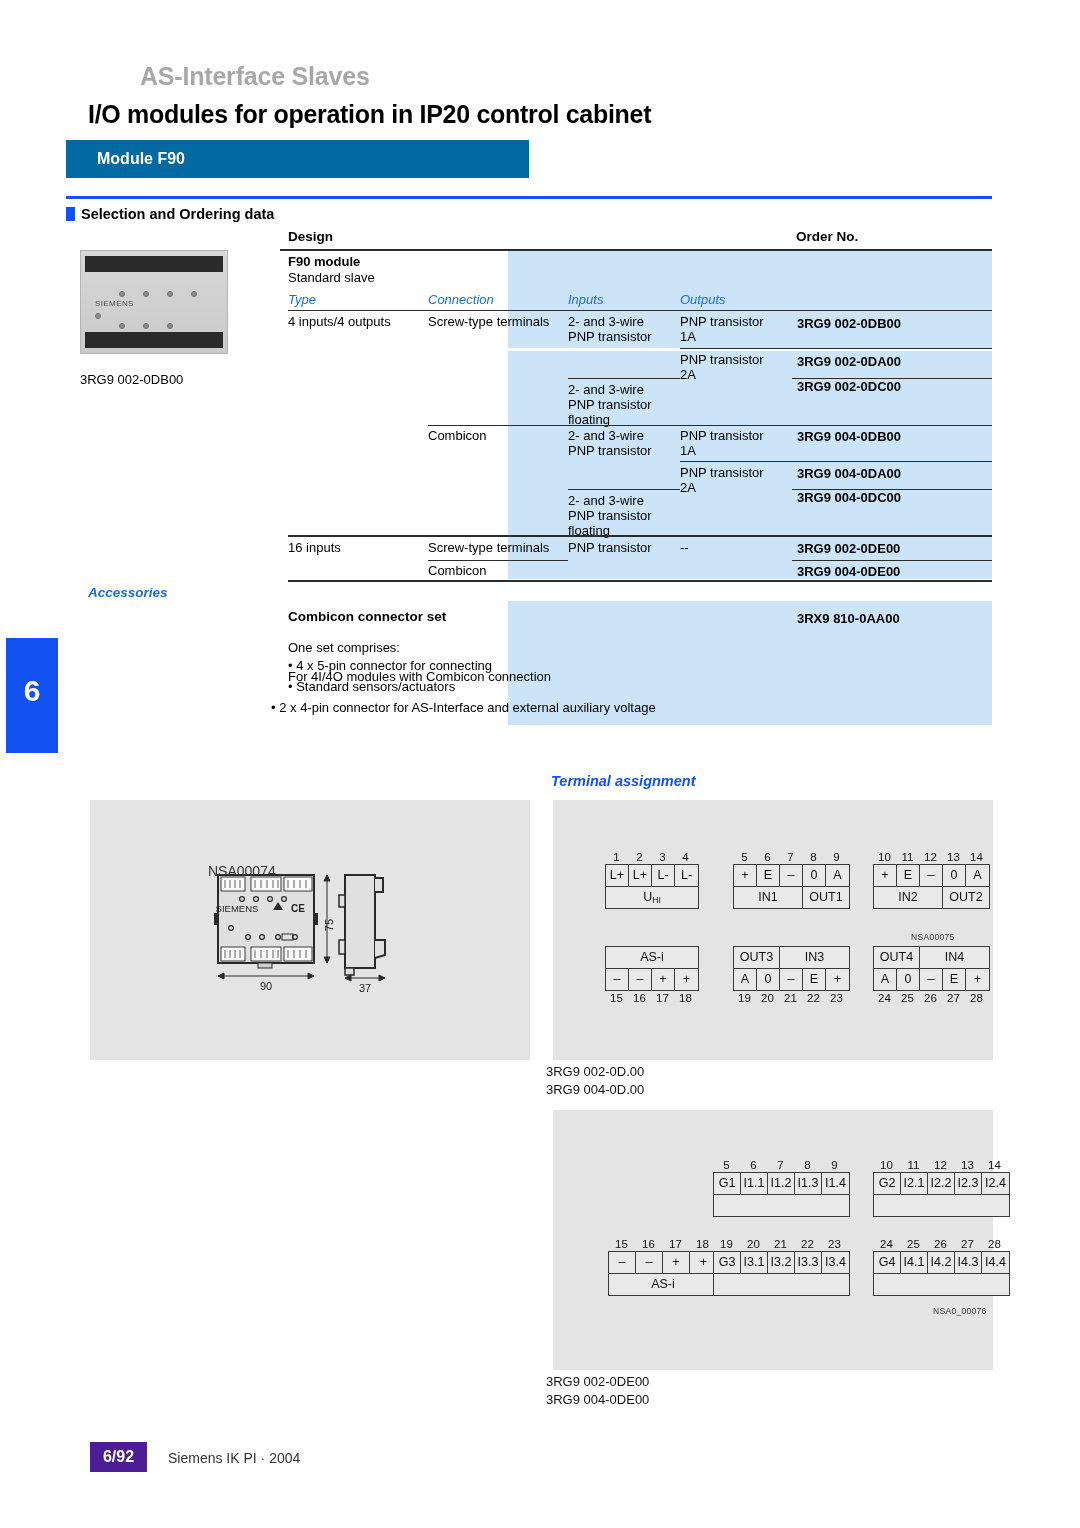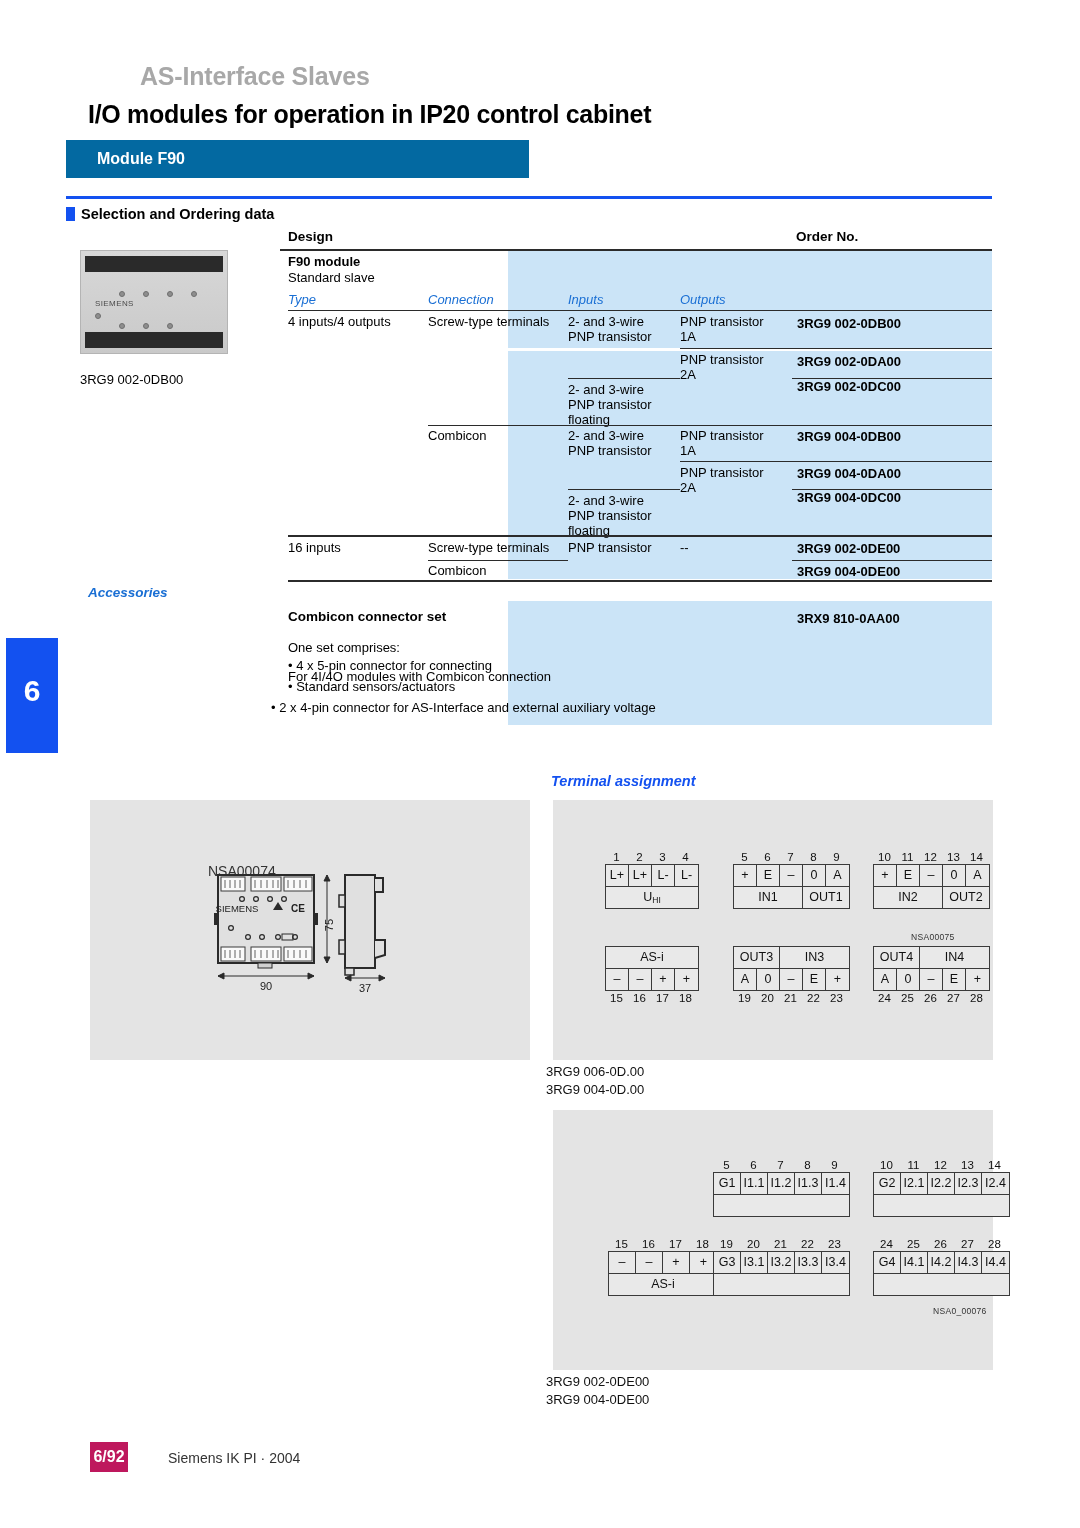--- a/index.html
+++ b/index.html
@@ -140,21 +140,21 @@
   }
   .photo .led {
     position: absolute; width: 6px; height: 6px; border-radius: 50%;
     background: #8e8e8e; border: 1px solid #6f6f6f;
   }
   .photocap { position: absolute; left: 80px; top: 372px; font-size: 13px; }
 
   
   .foot-box {
     position: absolute; left: 90px; top: 1442px;
-    width: 38px; height: 30px; background: #be185d;
+    width: 57px; height: 30px; background: #4c1d95;
   }
   .foot-box span {
     position: absolute; left: 0; right: 0; top: 6px; text-align: center;
     color: #fff; font-size: 16px; font-weight: bold;
   }
   .foot-txt { position: absolute; left: 168px; top: 1450px; font-size: 14px; color: #333; }
 </style>
 </head>
 <body>
 
@@ -479,21 +479,21 @@
           <div style="width:23px">25</div>
           <div style="width:23px">26</div>
           <div style="width:23px">27</div>
           <div style="width:23px">28</div>
       </div>
     </div>
 
     <div class="tag" style="left:358px; top:132px;">NSA00075</div>
   </div>
 
-  <div class="cap" style="left:546px; top:1064px;">3RG9 006-0D.00</div>
+  <div class="cap" style="left:546px; top:1064px;">3RG9 002-0D.00</div>
   <div class="cap" style="left:546px; top:1082px;">3RG9 004-0D.00</div>
 
   <div class="panel" style="left:553px; top:1110px; width:440px; height:260px;">
 
     <div class="tgrp" style="left:160px; top:48px;">
       <div class="tnum-row">
         <div style="width:27px">5</div>
           <div style="width:27px">6</div>
           <div style="width:27px">7</div>
           <div style="width:27px">8</div>

